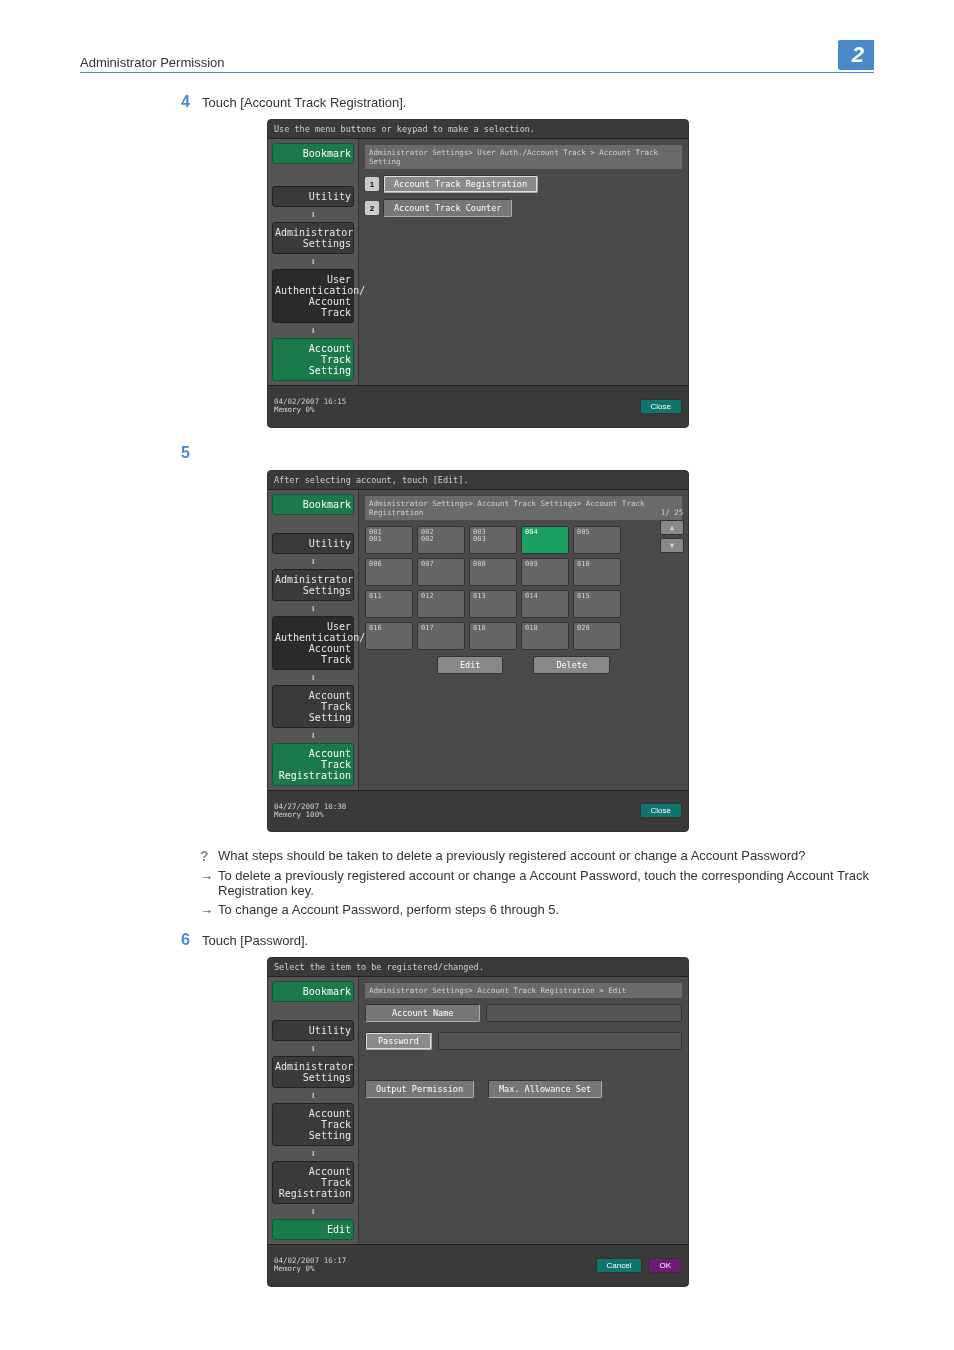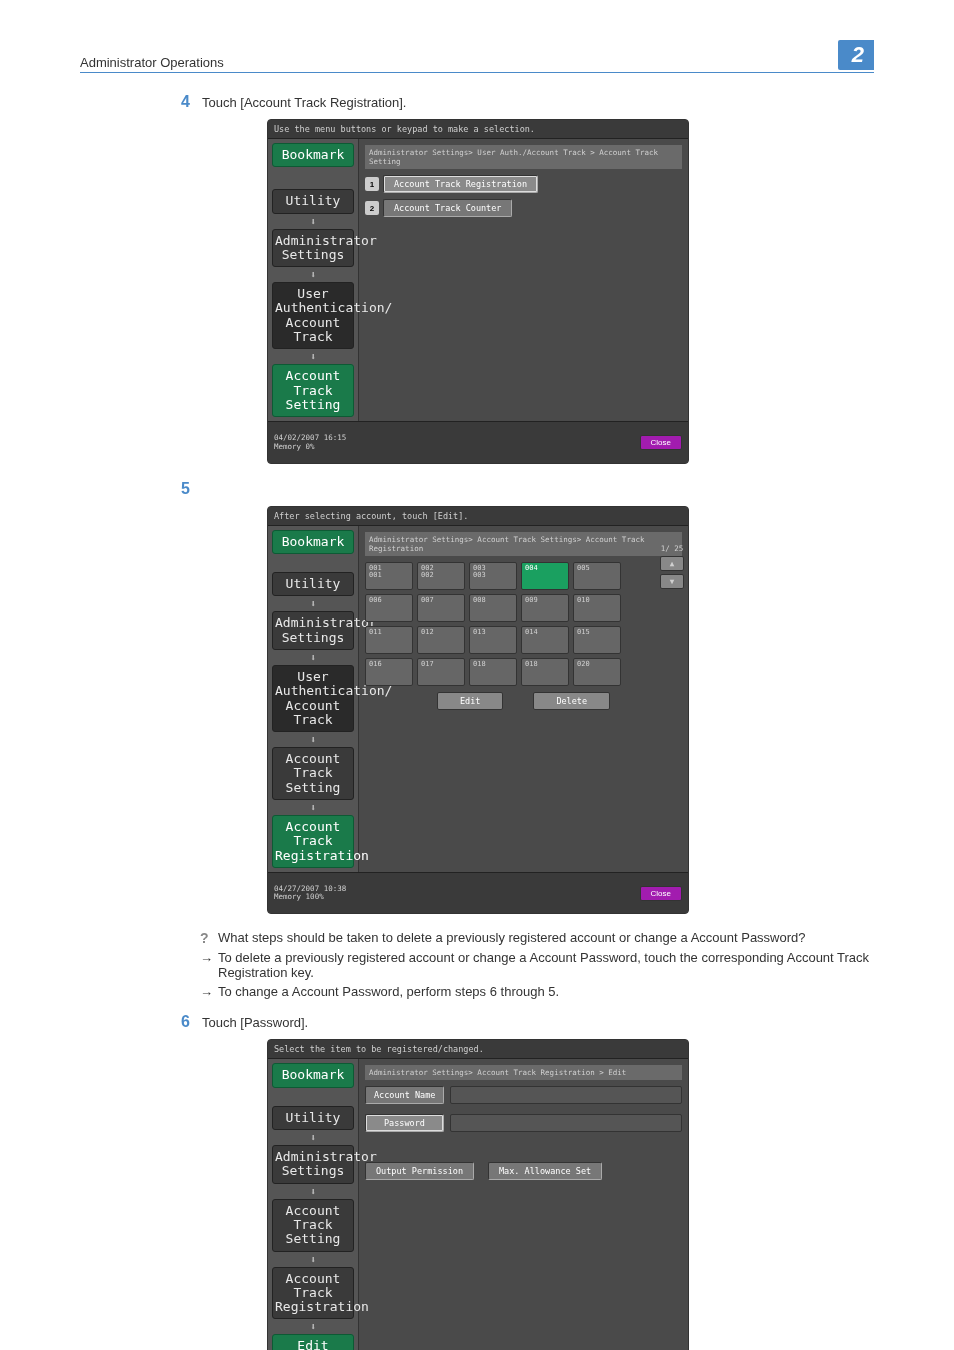--- a/index.html
+++ b/index.html
@@ -74,23 +74,23 @@
     border-right: 1px solid #333;
     display: flex;
     flex-direction: column;
     padding: 4px 4px;
     gap: 2px;
   }
   .side-btn {
     background: #3a3a3a;
     border: 1px solid #222;
     border-radius: 3px;
-    text-align: center;
+    text-align: right;
     padding: 4px 2px;
-    font-size: 13px;
+    font-size: 10px;
     line-height: 1.1;
     color: #e8e8e8;
   }
   .side-btn.green { background: #1a7a4a; border-color: #0d5a34; color: #fff; }
   .side-btn.dark  { background: #2a2a2a; }
   .side-arrow { text-align: center; color: #bbb; font-size: 10px; }
 
   .lcd-main { flex: 1; padding: 6px; position: relative; }
   .breadcrumb {
     background: #6a6a6a;
@@ -115,24 +115,24 @@
 
   .lcd-foot {
     background: #3a3a3a;
     border-top: 1px solid #222;
     display: flex; justify-content: space-between; align-items: center;
     padding: 12px 6px;
     font-size: 7.5px;
   }
   .foot-left { line-height: 1.1; }
   .foot-btn, .tiny-btn {
-    background: #a21caf; border: 1px solid #333; border-radius: 2px;
+    background: #0f766e; border: 1px solid #333; border-radius: 2px;
     padding: 2px 10px; color: #fff; font-family: Arial; font-size: 8px;
   }
-  .ok-btn { background: #a21caf; }
+  .ok-btn { background: #701a75; }
 
   
   .acct-grid { display: grid; grid-template-columns: repeat(5, 48px); gap: 4px; margin-bottom: 4px; }
   .acct-cell {
     background: #666; border: 1px solid #333; border-radius: 2px;
     height: 22px; padding: 2px 3px; font-size: 7px; line-height: 1;
   }
   .acct-cell.sel { background: #1aa060; color:#fff; }
   .page-ctrl { position:absolute; right: 4px; top: 18px; text-align:center; font-size:7.5px; }
   .page-ctrl .nv { background:#888; border:1px solid #333; border-radius:2px; width:22px; padding:2px 0; margin-top:3px; }
@@ -151,21 +151,21 @@
     margin-top: 80px;
     padding-top: 4px;
     font-size: 13px;
     flex-direction: column;
   }
 </style>
 </head>
 <body>
 
 <div class="header-row">
-  <span class="header-title">Administrator Operations</span>
+  <span class="header-title">Administrator Permission</span>
   <span class="section-badge">2</span>
 </div>
 
 <div class="step">
   <div class="step-num">4</div>
   <div class="step-text">Touch [Account Track Registration].</div>
 </div>
 
 <div class="screen-wrap">
   <div class="lcd">
@@ -303,25 +303,25 @@
         <div class="side-arrow">⬇</div>
         <div class="side-btn">Account Track Setting</div>
         <div class="side-arrow">⬇</div>
         <div class="side-btn">Account Track Registration</div>
         <div class="side-arrow">⬇</div>
         <div class="side-btn green">Edit</div>
       </div>
       <div class="lcd-main">
         <div class="breadcrumb">Administrator Settings&gt; Account Track Registration &gt; Edit</div>
         <div style="display:flex; gap:6px; margin-bottom:10px;">
-          <div class="menu-btn" style="padding:3px 8px">Account Name</div>
+          <div class="menu-btn" style="padding:3px 26px">Account Name</div>
           <div style="flex:1; background:#555; border:1px solid #333; border-radius:2px;"></div>
         </div>
         <div style="display:flex; gap:6px; margin-bottom:30px;">
-          <div class="menu-btn sel" style="padding:3px 18px">Password</div>
+          <div class="menu-btn sel" style="padding:3px 12px">Password</div>
           <div style="flex:1; background:#555; border:1px solid #333; border-radius:2px;"></div>
         </div>
         <div style="display:flex; gap:14px;">
           <div class="menu-btn" style="padding:3px 10px">Output Permission</div>
           <div class="menu-btn" style="padding:3px 10px">Max. Allowance Set</div>
         </div>
       </div>
     </div>
     <div class="lcd-foot">
       <div class="foot-left">

